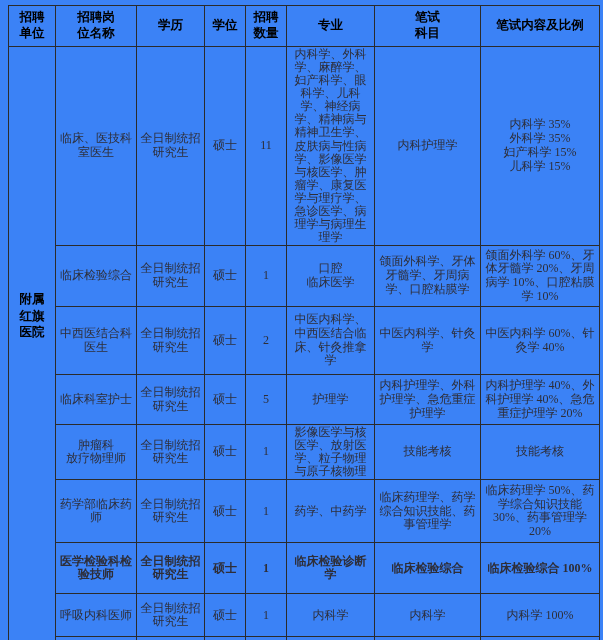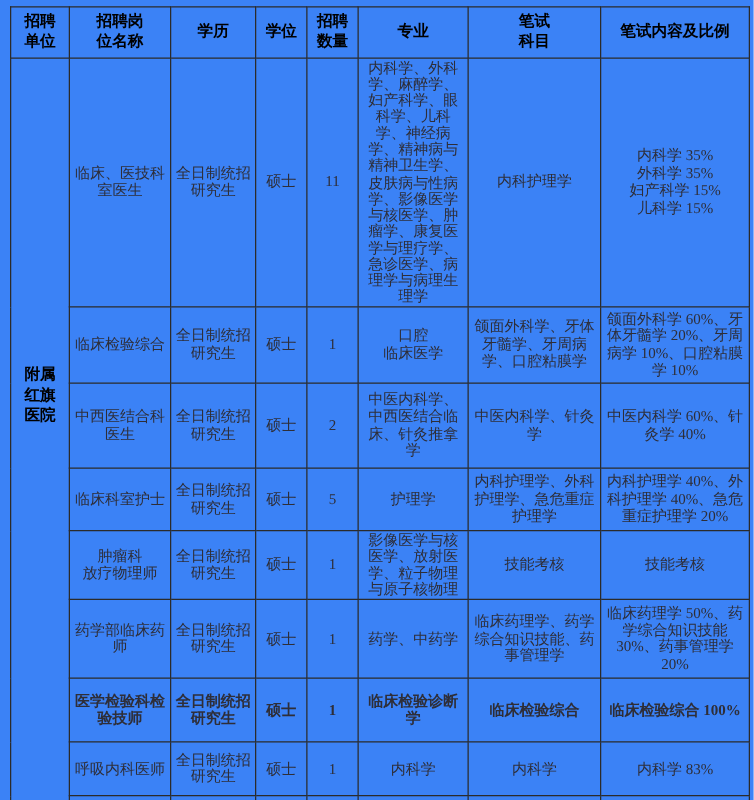--- a/index.html
+++ b/index.html
@@ -164,21 +164,21 @@
         <td class="bd">临床检验综合</td>
         <td class="bd">临床检验综合 100%</td>
       </tr>
       <tr class="r8">
         <td class="bd">呼吸内科医师</td>
         <td class="bd">全日制统招研究生</td>
         <td class="bd">硕士</td>
         <td class="bd">1</td>
         <td class="bd">内科学</td>
         <td class="bd">内科学</td>
-        <td class="bd">内科学 83%</td>
+        <td class="bd">内科学 100%</td>
       </tr>
       <tr class="r9">
         <td class="bd"></td>
         <td class="bd"></td>
         <td class="bd"></td>
         <td class="bd"></td>
         <td class="bd"></td>
         <td class="bd"></td>
         <td class="bd"></td>
       </tr>

